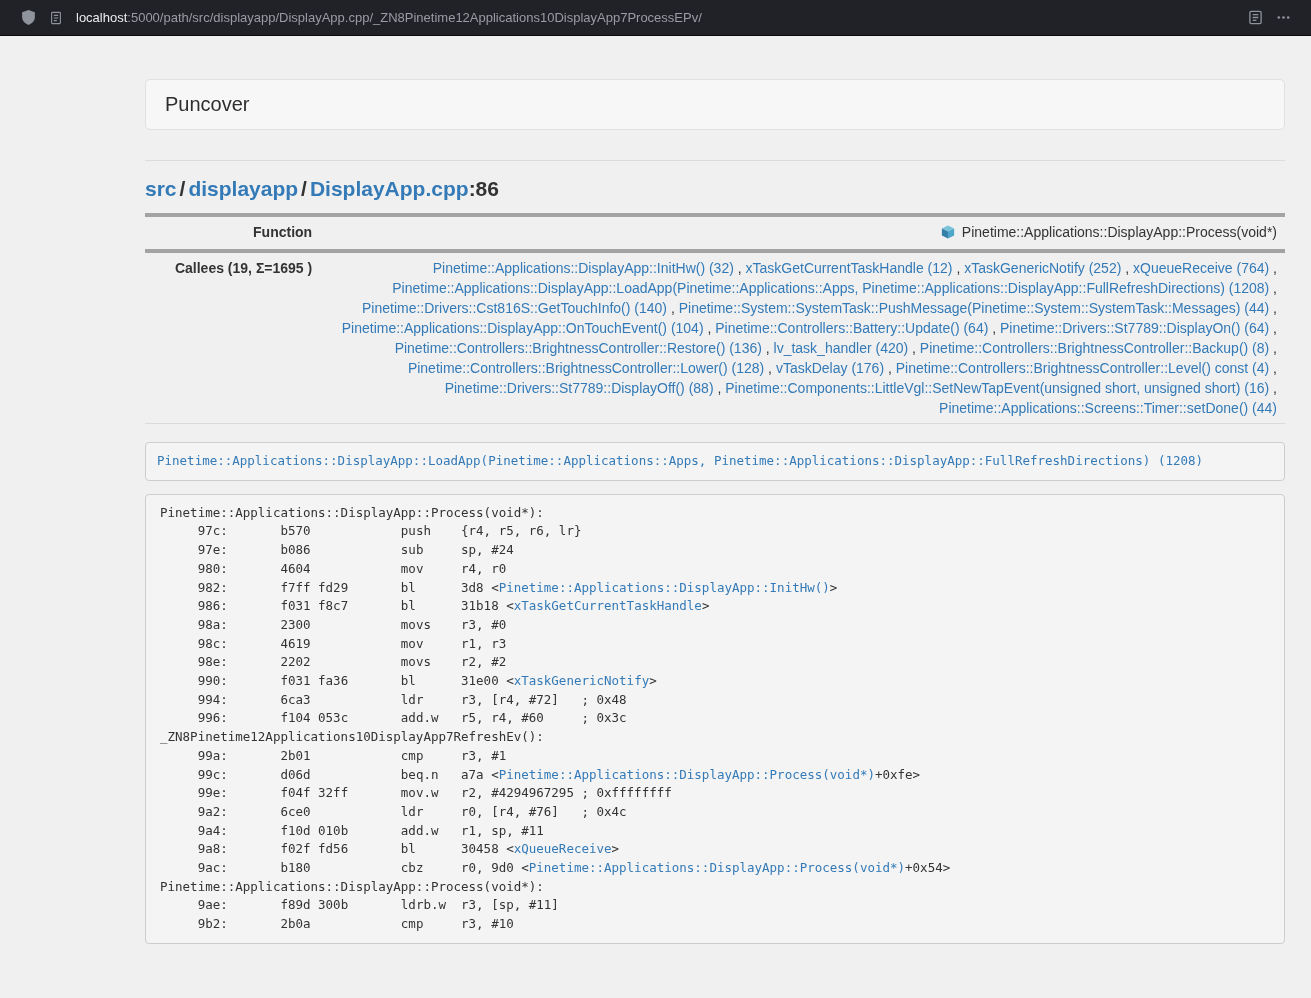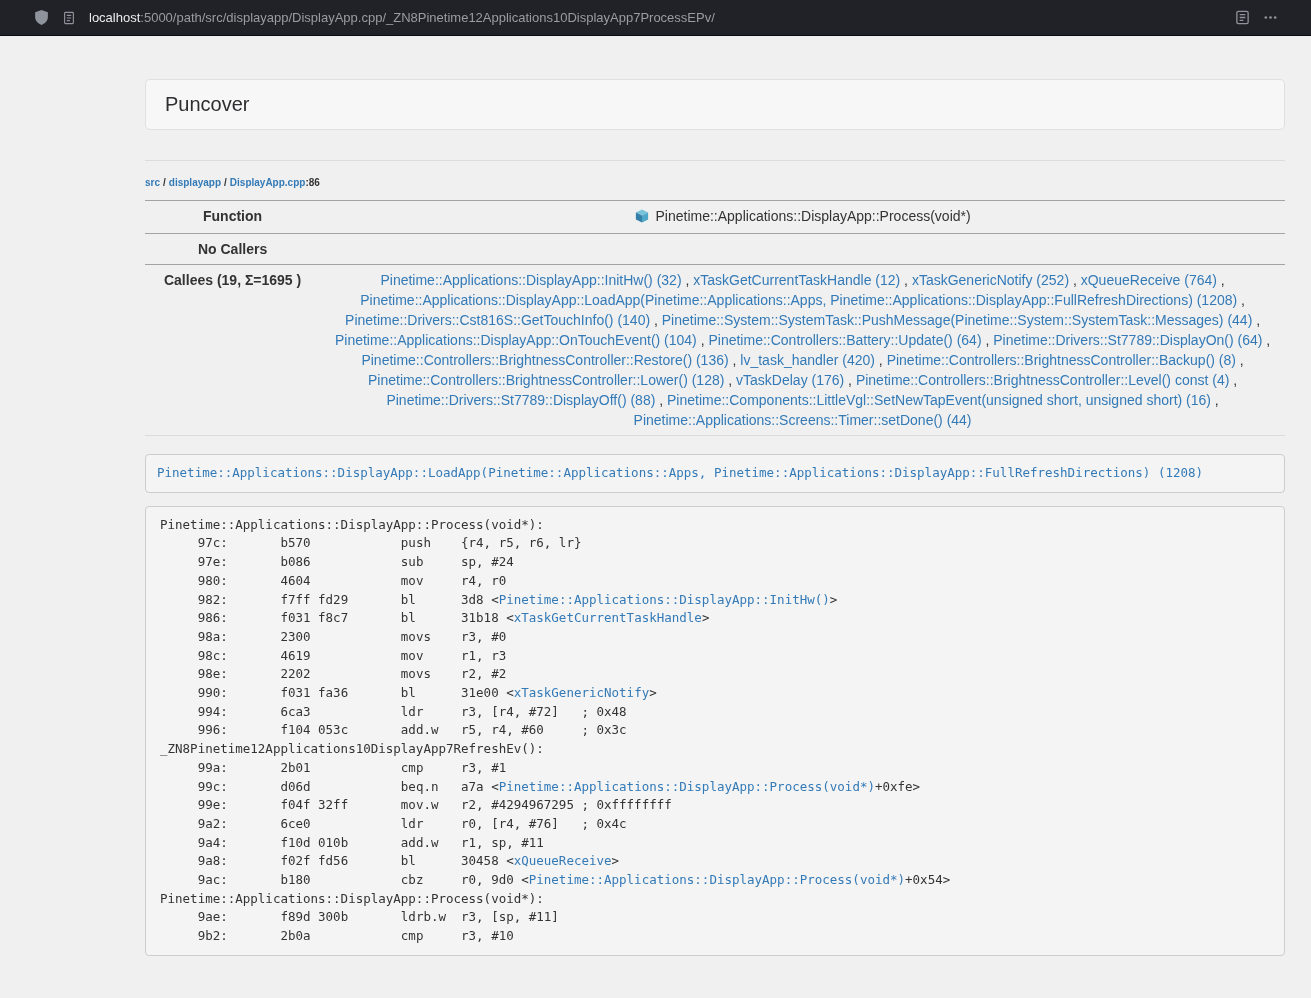--- a/index.html
+++ b/index.html
@@ -2,37 +2,37 @@
 <html><head>
 <meta charset="utf-8">
 <style>
   *{box-sizing:border-box;margin:0;padding:0}
   html,body{width:1311px;height:998px}
   body{overflow:hidden;background:#f0f0f1;font-family:"Liberation Sans","DejaVu Sans",sans-serif;color:#333}
   a{text-decoration:none}
   .lnk{color:#337ab7}
 
   
-  .urlbar{height:36px;background:#212227;border-bottom:1px solid #0c0c0d;display:flex;align-items:center;padding:0 27px}
+  .urlbar{height:36px;background:#212227;border-bottom:1px solid #0c0c0d;display:flex;align-items:center;padding:0 14px}
   .ubtn{display:flex;align-items:center;justify-content:center;width:28px;height:28px;border-radius:3px;flex:0 0 auto;cursor:default}
   .url{margin-left:6px;font-size:13px;color:#9b9ba3;white-space:nowrap;overflow:hidden;flex:1 1 auto}
   .url .host{color:#ededef}
   .right{margin-left:auto;display:flex;align-items:center}
 
   
   .container{margin-left:145px;width:1140px}
   .jumbo{margin-top:43px;height:51px;background:#f7f7f8;border:1px solid #e0e0e2;border-radius:5px;display:flex;align-items:center;padding:0 19px}
   .jumbo h1{font-size:20px;font-weight:400;color:#2e2e30}
   hr.rule{margin:30px 0 0;border:0;border-top:1px solid #dcdcde;height:0}
-  .crumbs{margin-top:16px;font-size:10px;font-weight:700;color:#333}
+  .crumbs{margin-top:16px;font-size:21px;font-weight:700;color:#333}
   .crumbs .sep{color:#333;padding:0 3px}
 
   
   .ftable{margin-top:12px;width:100%;border-collapse:collapse;font-size:14px;line-height:20px;border-bottom:1px solid #dbdbdd}
-  .ftable th,.ftable td{border-top:1px solid #a3a3a3;padding:5px 8px;text-align:center;vertical-align:top;font-weight:400;color:#333}
+  .ftable th,.ftable td{border-top:4px solid #a3a3a3;padding:5px 8px;text-align:right;vertical-align:top;font-weight:400;color:#333}
   .ftable th{font-weight:700;white-space:nowrap}
   .ftable td.hd{font-weight:700}
   .cube{display:inline-block;vertical-align:-2px;margin-right:7px}
 
   
   pre{font-family:"DejaVu Sans Mono","Liberation Mono",monospace;font-size:12.5px;line-height:18.7px;background:#f4f4f5;border:1px solid #cdcdcf;border-radius:4px;color:#333;white-space:pre;tab-size:8;-moz-tab-size:8;overflow:hidden}
   .hl{margin-top:18px;padding:9px 11px}
   .code{margin-top:13px;padding:9px 14px}
 </style>
 </head>
@@ -96,24 +96,20 @@
         <span class="cube">
           <svg width="14" height="14" viewBox="0 0 16 16">
             <polygon points="8,0.5 15,4 8,7.5 1,4" fill="#79c3da"></polygon>
             <polygon points="1,4 8,7.5 8,15.5 1,12" fill="#367fa9"></polygon>
             <polygon points="15,4 8,7.5 8,15.5 15,12" fill="#4ea6c9"></polygon>
           </svg>
         </span><span>Pinetime::Applications::DisplayApp::Process(void*)</span>
       </td>
     </tr>
     <tr>
-      <th>No Callers</th>
-      <td colspan="5"></td>
-    </tr>
-    <tr>
       <th>Callees (19, Σ=1695 )</th>
       <td colspan="5"><a href="#" class="lnk">Pinetime::Applications::DisplayApp::InitHw() (32)</a><span> , </span><a href="#" class="lnk">xTaskGetCurrentTaskHandle (12)</a><span> , </span><a href="#" class="lnk">xTaskGenericNotify (252)</a><span> , </span><a href="#" class="lnk">xQueueReceive (764)</a><span> , </span><a href="#" class="lnk">Pinetime::Applications::DisplayApp::LoadApp(Pinetime::Applications::Apps, Pinetime::Applications::DisplayApp::FullRefreshDirections) (1208)</a><span> , </span><a href="#" class="lnk">Pinetime::Drivers::Cst816S::GetTouchInfo() (140)</a><span> , </span><a href="#" class="lnk">Pinetime::System::SystemTask::PushMessage(Pinetime::System::SystemTask::Messages) (44)</a><span> , </span><a href="#" class="lnk">Pinetime::Applications::DisplayApp::OnTouchEvent() (104)</a><span> , </span><a href="#" class="lnk">Pinetime::Controllers::Battery::Update() (64)</a><span> , </span><a href="#" class="lnk">Pinetime::Drivers::St7789::DisplayOn() (64)</a><span> , </span><a href="#" class="lnk">Pinetime::Controllers::BrightnessController::Restore() (136)</a><span> , </span><a href="#" class="lnk">lv_task_handler (420)</a><span> , </span><a href="#" class="lnk">Pinetime::Controllers::BrightnessController::Backup() (8)</a><span> , </span><a href="#" class="lnk">Pinetime::Controllers::BrightnessController::Lower() (128)</a><span> , </span><a href="#" class="lnk">vTaskDelay (176)</a><span> , </span><a href="#" class="lnk">Pinetime::Controllers::BrightnessController::Level() const (4)</a><span> , </span><a href="#" class="lnk">Pinetime::Drivers::St7789::DisplayOff() (88)</a><span> , </span><a href="#" class="lnk">Pinetime::Components::LittleVgl::SetNewTapEvent(unsigned short, unsigned short) (16)</a><span> , </span><a href="#" class="lnk">Pinetime::Applications::Screens::Timer::setDone() (44)</a></td>
     </tr>
   </tbody>
     </table>
 
   <pre class="hl"><a href="#" class="lnk">Pinetime::Applications::DisplayApp::LoadApp(Pinetime::Applications::Apps, Pinetime::Applications::DisplayApp::FullRefreshDirections) (1208)</a></pre>
 
   <pre class="code">Pinetime::Applications::DisplayApp::Process(void*):
      97c:	b570      	push	{r4, r5, r6, lr}

